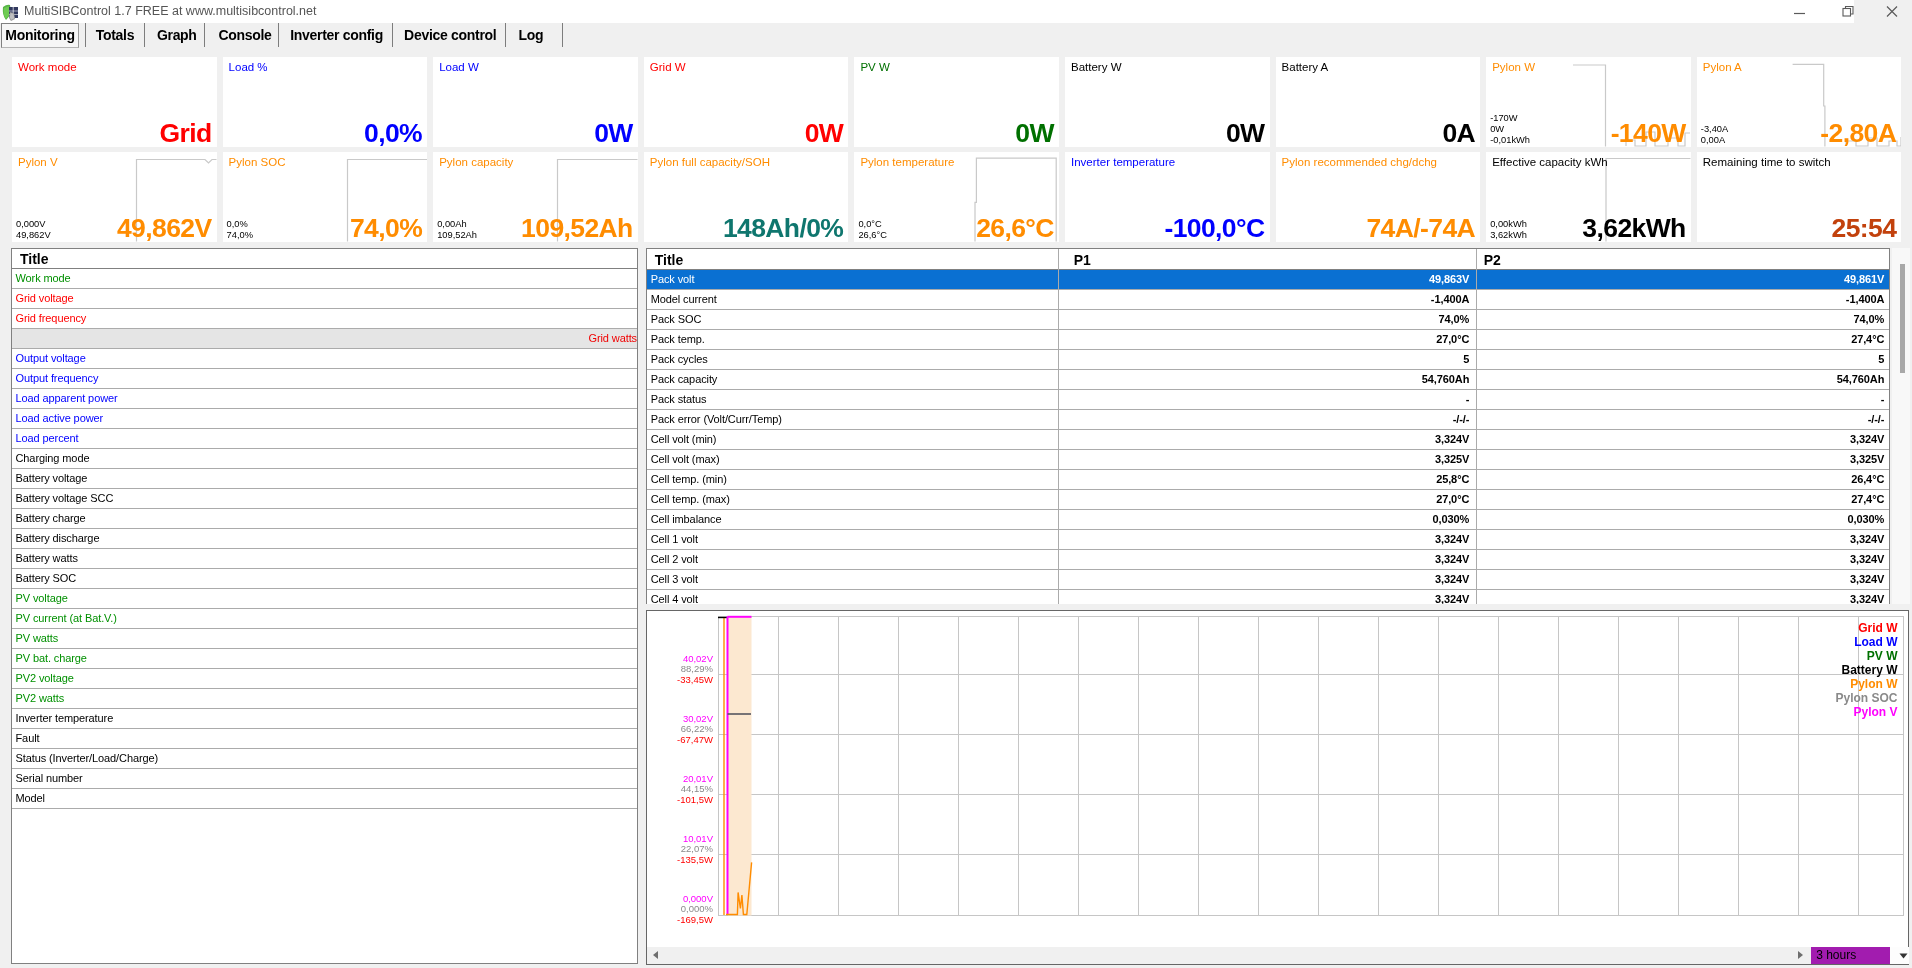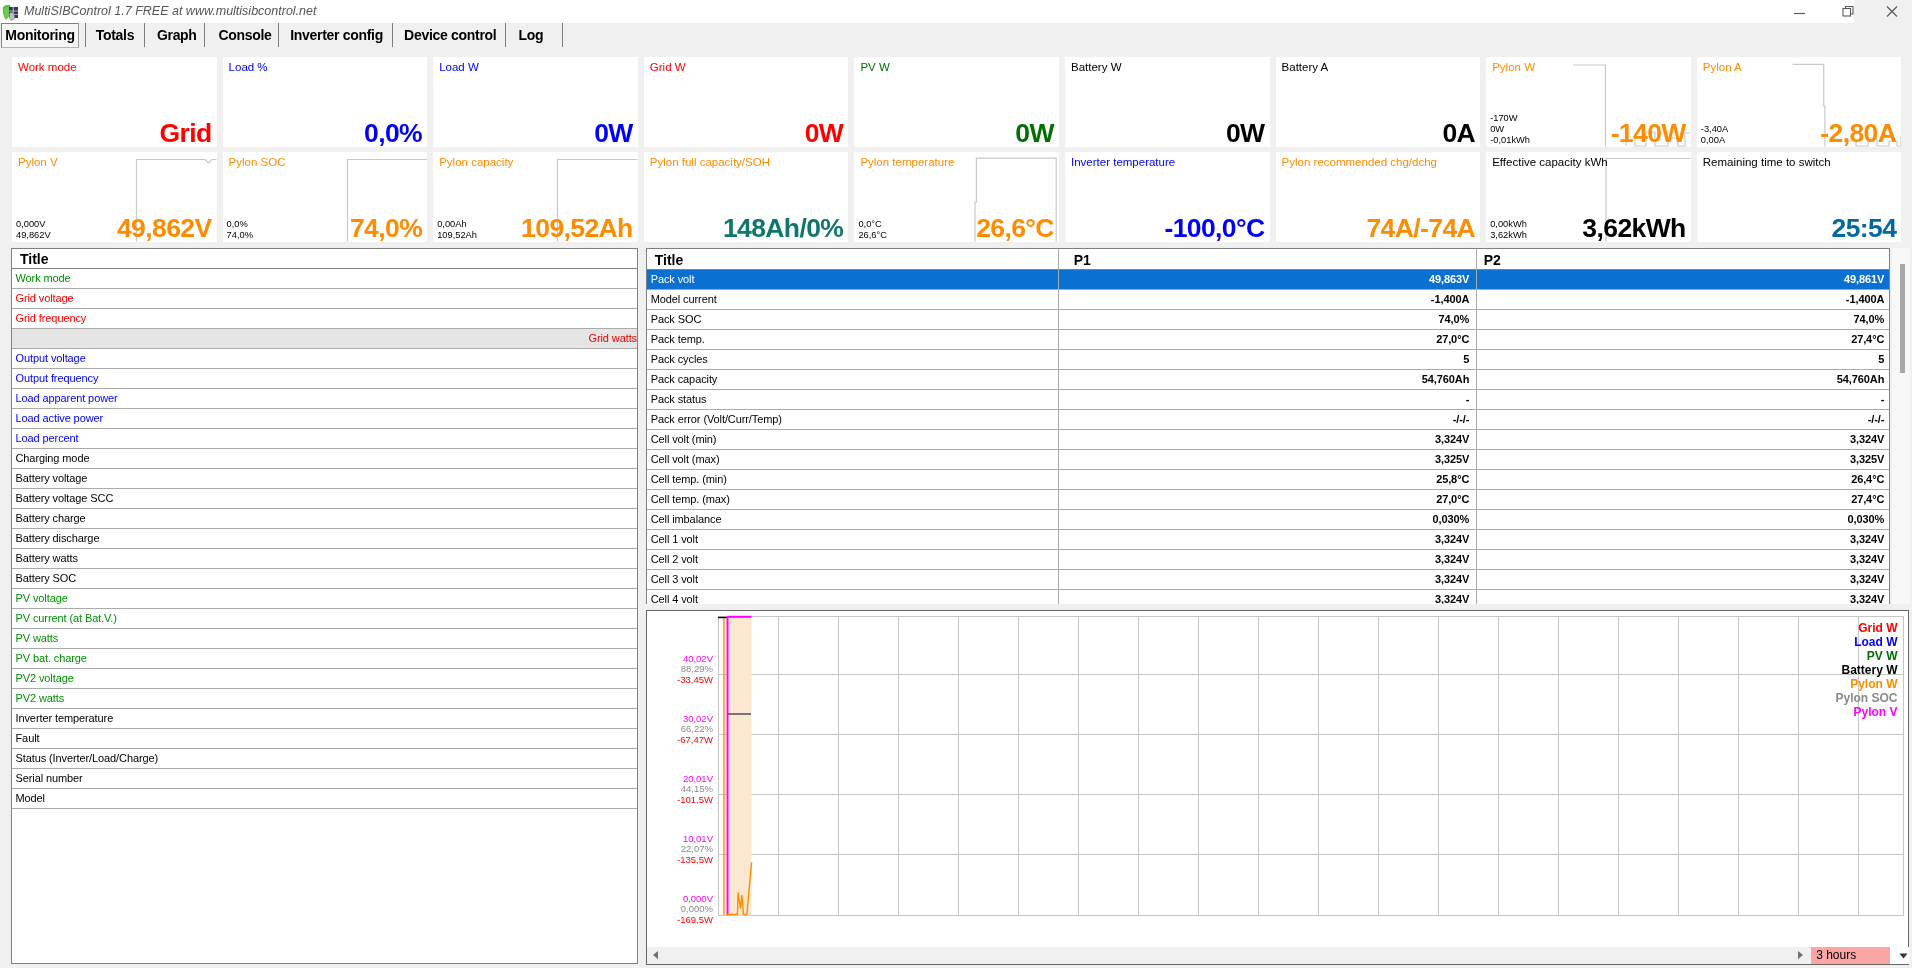--- a/index.html
+++ b/index.html
@@ -1,19 +1,19 @@
 <!DOCTYPE html>
 <html><head><meta charset="utf-8">
 <style>
 * { margin:0; padding:0; box-sizing:border-box; }
 html,body { width:1912px; height:968px; background:#f0f0f0;
   font-family:"Liberation Sans", sans-serif; position:relative; overflow:hidden; }
 .abs { position:absolute; }
 
-.tbar { position:absolute; left:0; top:0; width:1854px; height:23px; background:#ffffff;font-style:italic; }
+.tbar { position:absolute; left:0; top:0; width:1854px; height:23px; background:#ffffff; }
 .ttext { position:absolute; left:24px; top:4px; font-size:12.5px; color:#555; }
 
 .tabsel { position:absolute; left:1px; top:23px; width:78px; height:24.5px; background:#f6f6f6;
   border:1px solid #808080; border-right-color:#9c9c9c; border-bottom-color:#b5b5b5;
   font-size:14px; font-weight:bold; text-align:center; line-height:23px; letter-spacing:-0.3px; }
 .tb { position:absolute; top:23px; height:24px; font-size:14px; font-weight:bold; line-height:24px; letter-spacing:-0.3px; }
 .tsep { position:absolute; top:23px; height:24px; width:1px; background:#7d7d7d; }
 
 .card { position:absolute; width:204.5px; height:89.5px; background:#fff; }
 .ct { position:absolute; left:6px; top:4px; font-size:11.5px; }
@@ -39,21 +39,21 @@
 .rrow.sel2 { background:#0a70d2; color:#fff; }
 .cdiv { position:absolute; top:0; width:1px; height:355.5px; background:#ababab; }
 .vscroll { position:absolute; left:1891.7px; top:248px; width:18.5px; height:355.5px; background:#f8f8f8; }
 .vthumb { position:absolute; left:8.5px; top:16px; width:5px; height:109px; background:#a8a8a8; }
 
 .chart { position:absolute; left:645.7px; top:609.5px; width:1263.5px; height:355px;
   border:1px solid #666; background:#fff; }
 .ax { font-size:9.5px; text-anchor:end; }
 .lg { font-size:12px; font-weight:bold; text-anchor:end; }
 .hscroll { position:absolute; left:0px; top:336px; width:1262.5px; height:17px; background:#f0f0f0; }
-.combo { position:absolute; left:1164.5px; top:336px; width:88px; height:17px; background:#fca5a5;
+.combo { position:absolute; left:1164.5px; top:336px; width:88px; height:17px; background:#a21caf;
   font-size:12px; line-height:17px; padding-left:5px; }
 .combobtn { position:absolute; left:1243.5px; top:336px; width:19px; height:17px; background:#fdfdfd; }
 </style></head>
 <body>
 <div class="tbar">
   <svg class="abs" style="left:2px;top:3px;" width="17" height="18" viewBox="0 0 17 18">
     <path d="M1,4 q4,-3 7,-2 l1,9 -5,6 q-4,-5 -3,-13z" fill="#57b447"></path>
     <path d="M2,5 q3,-2 5,-1.5 l0.8,7.5 -4,5 q-3,-4 -1.8,-11z" fill="#6ecb52"></path>
     <rect x="7" y="4" width="9" height="11" fill="#31395e"></rect>
     <rect x="10.7" y="4" width="1" height="11" fill="#fff" opacity="0.7"></rect>
@@ -177,21 +177,21 @@
 <div class="card" style="left:1486.2px;top:152px;">
 <svg class="spk" width="204.5" height="89.5" viewBox="0 0 204.5 89.5">
       <path d="M120,89.5 V6.5 H204.5" fill="none" stroke="#c9c9c9" stroke-width="1.2"></path>
     </svg>
 <div class="ct" style="color:#000000;">Effective capacity kWh</div>
 <div class="cs">0,00kWh<br>3,62kWh</div>
 <div class="cv" style="color:#000000;">3,62kWh</div>
 </div>
 <div class="card" style="left:1696.8px;top:152px;">
 <div class="ct" style="color:#000000;">Remaining time to switch</div>
-<div class="cv" style="color:#0369a1;margin-left:35px;">25:54</div>
+<div class="cv" style="color:#c2410c;margin-left:35px;">25:54</div>
 </div>
 <div class="ltab">
 <div class="th" style="height:20px;line-height:21px;">Title</div>
 <div class="lrow"><span style="color:#009000;">Work mode</span></div>
 <div class="lrow"><span style="color:#FF0000;">Grid voltage</span></div>
 <div class="lrow"><span style="color:#FF0000;">Grid frequency</span></div>
 <div class="lrow sel"><span style="color:#f00000;">Grid watts</span></div>
 <div class="lrow"><span style="color:#0000FF;">Output voltage</span></div>
 <div class="lrow"><span style="color:#0000FF;">Output frequency</span></div>
 <div class="lrow"><span style="color:#0000FF;">Load apparent power</span></div>

